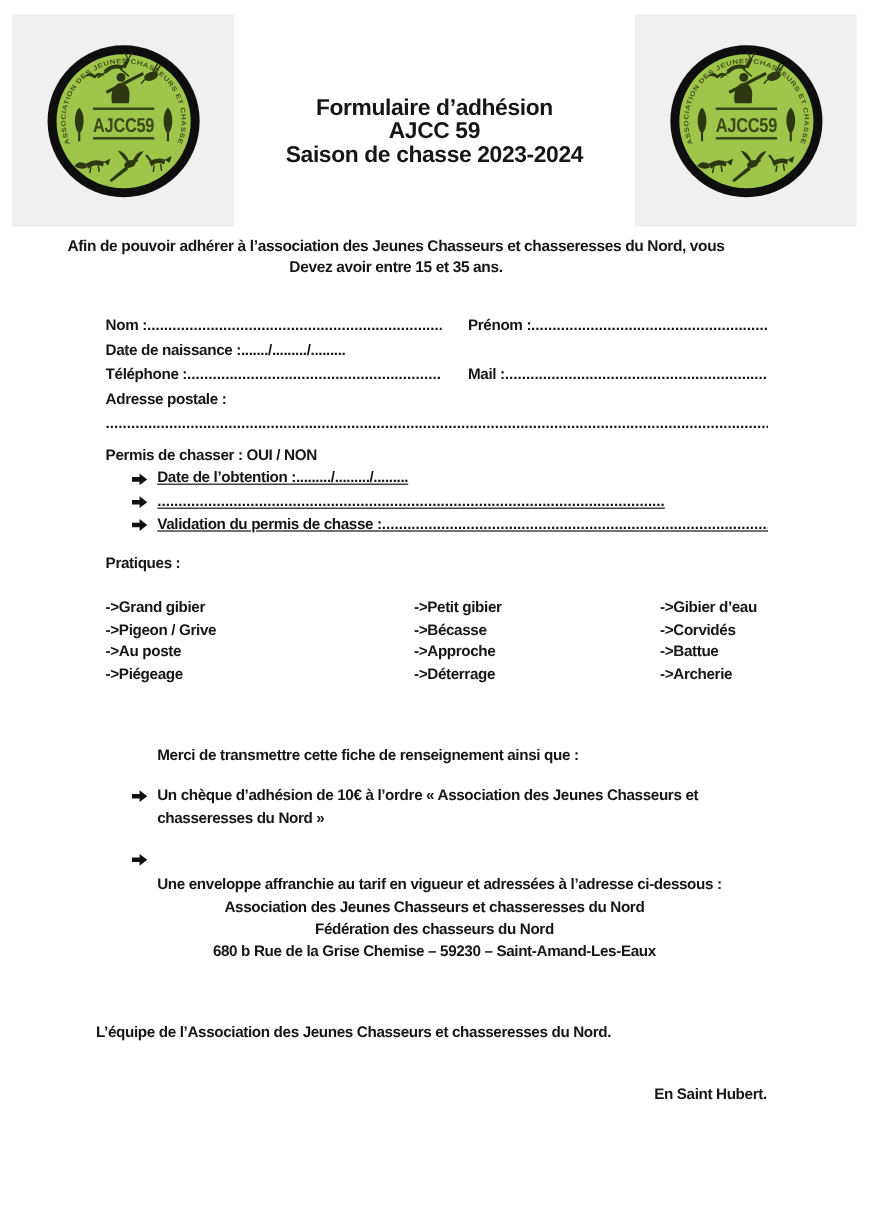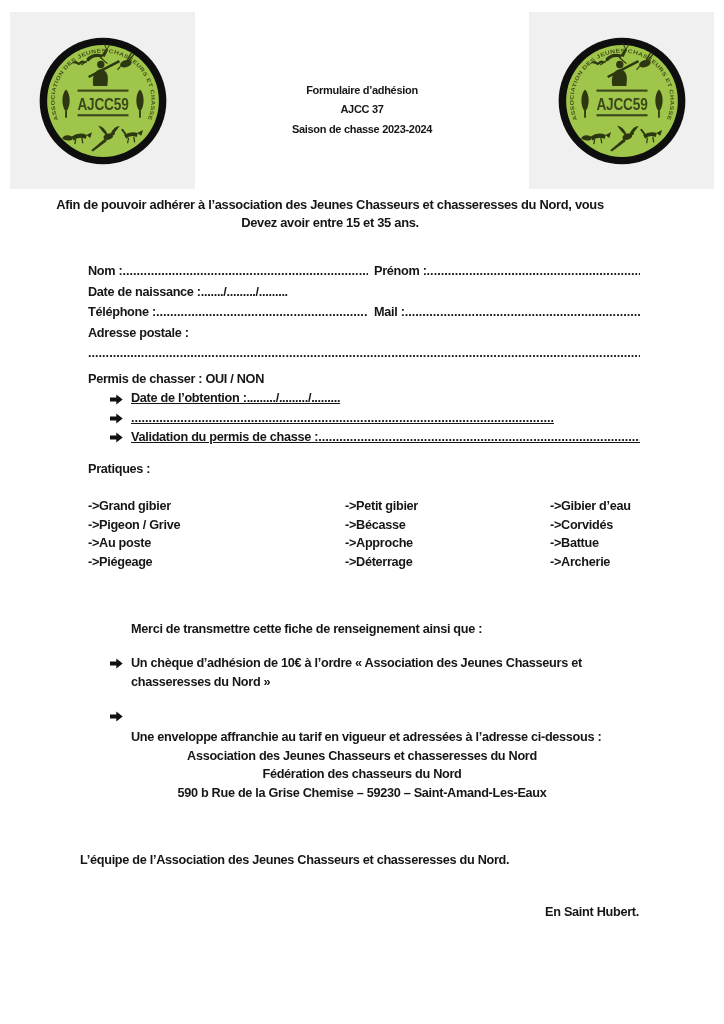--- a/index.html
+++ b/index.html
@@ -7,27 +7,27 @@
     position:relative;width:724px;height:1024px;background:#ffffff;overflow:hidden;
     font-family:"Liberation Sans","DejaVu Sans",sans-serif;
     font-weight:600;color:#161616;font-size:12.7px;letter-spacing:-0.3px;
   }
   .logo-box{position:absolute;top:12px;width:185px;height:177px;background:#f0f0f0;
     display:flex;align-items:center;justify-content:center;}
   .logo-box.left{left:10px}
   .logo-box.right{left:529px}
   .logo-svg{width:132px;height:132px;display:block}
   .title-block{position:absolute;top:81px;left:0;width:724px;text-align:center;
-    font-size:11px;line-height:19.4px;white-space:nowrap;}
+    font-size:19px;line-height:19.4px;white-space:nowrap;}
   .intro-block{position:absolute;top:196px;left:0;width:660px;text-align:center;
     font-size:12.9px;line-height:17.7px;white-space:nowrap;}
   .form-block{position:absolute;left:88px;top:261px;width:552px;line-height:20.6px;}
   .frow{display:flex;white-space:nowrap;}
   .cell{display:flex;overflow:hidden;}
-  .cell.c1{width:280px;padding-right:6px;}
+  .cell.c1{width:280px;padding-right:22px;}
   .cell.c2{flex:1;}
   .dots{flex:1;overflow:hidden;white-space:nowrap;letter-spacing:0;}
   .permis-block{position:absolute;left:88px;top:370px;width:552px;line-height:19.4px;}
   .bullet{display:flex;align-items:center;padding-left:22px;white-space:nowrap;text-decoration:underline;}
   .arrow-icon{flex:0 0 auto;margin-right:8px;display:inline-block;}
   .pratiques-label{position:absolute;left:88px;top:462px;white-space:nowrap;}
   .prat-col{position:absolute;top:497px;line-height:18.5px;white-space:nowrap;}
   .prat-col.p1{left:88px}
   .prat-col.p2{left:345px}
   .prat-col.p3{left:550px}
@@ -163,21 +163,21 @@
         <path d="M99,113.5 Q107,108.5 114.5,111.5 L113.5,116 Q106,112.5 101.5,118 Z"></path>
         <path d="M114,111.5 L120.5,108 L118.5,114.5 Z"></path>
         <path d="M100,113.5 L95.5,107.5 L97.5,106.5 L101.8,112.5 Z"></path>
         <path d="M104,117 L103,123 M110,115.5 L111,122" stroke="#2d3711" stroke-width="1.4" fill="none"></path>
       </g>
     </svg>
   </div>
 
   <div class="title-block">
     <div>Formulaire d’adhésion</div>
-    <div>AJCC 37</div>
+    <div>AJCC 59</div>
     <div>Saison de chasse 2023-2024</div>
   </div>
 
   <div class="intro-block">
     <div>Afin de pouvoir adhérer à l’association des Jeunes Chasseurs et chasseresses du Nord, vous</div>
     <div>Devez avoir entre 15 et 35 ans.</div>
   </div>
 
   <div class="form-block">
     <div class="frow">
@@ -262,19 +262,19 @@
       <svg class="arrow-icon" width="13" height="11" viewBox="0 0 13 11">
         <path d="M0,3.6 H6.3 V0.6 L12.7,5.5 L6.3,10.4 V7.4 H0 Z" fill="#111"></path>
       </svg>
       <div class="txt">Une enveloppe affranchie au tarif en vigueur et adressées à l’adresse ci-dessous :</div>
     </div>
   </div>
 
   <div class="addr-block">
     <div>Association des Jeunes Chasseurs et chasseresses du Nord</div>
     <div>Fédération des chasseurs du Nord</div>
-    <div>590 b Rue de la Grise Chemise – 59230 – Saint-Amand-Les-Eaux</div>
+    <div>680 b Rue de la Grise Chemise – 59230 – Saint-Amand-Les-Eaux</div>
   </div>
 
   <div class="closing-line">L’équipe de l’Association des Jeunes Chasseurs et chasseresses du Nord.</div>
   <div class="signoff-line">En Saint Hubert.</div>
 
 </div>
 
 </body></html>

